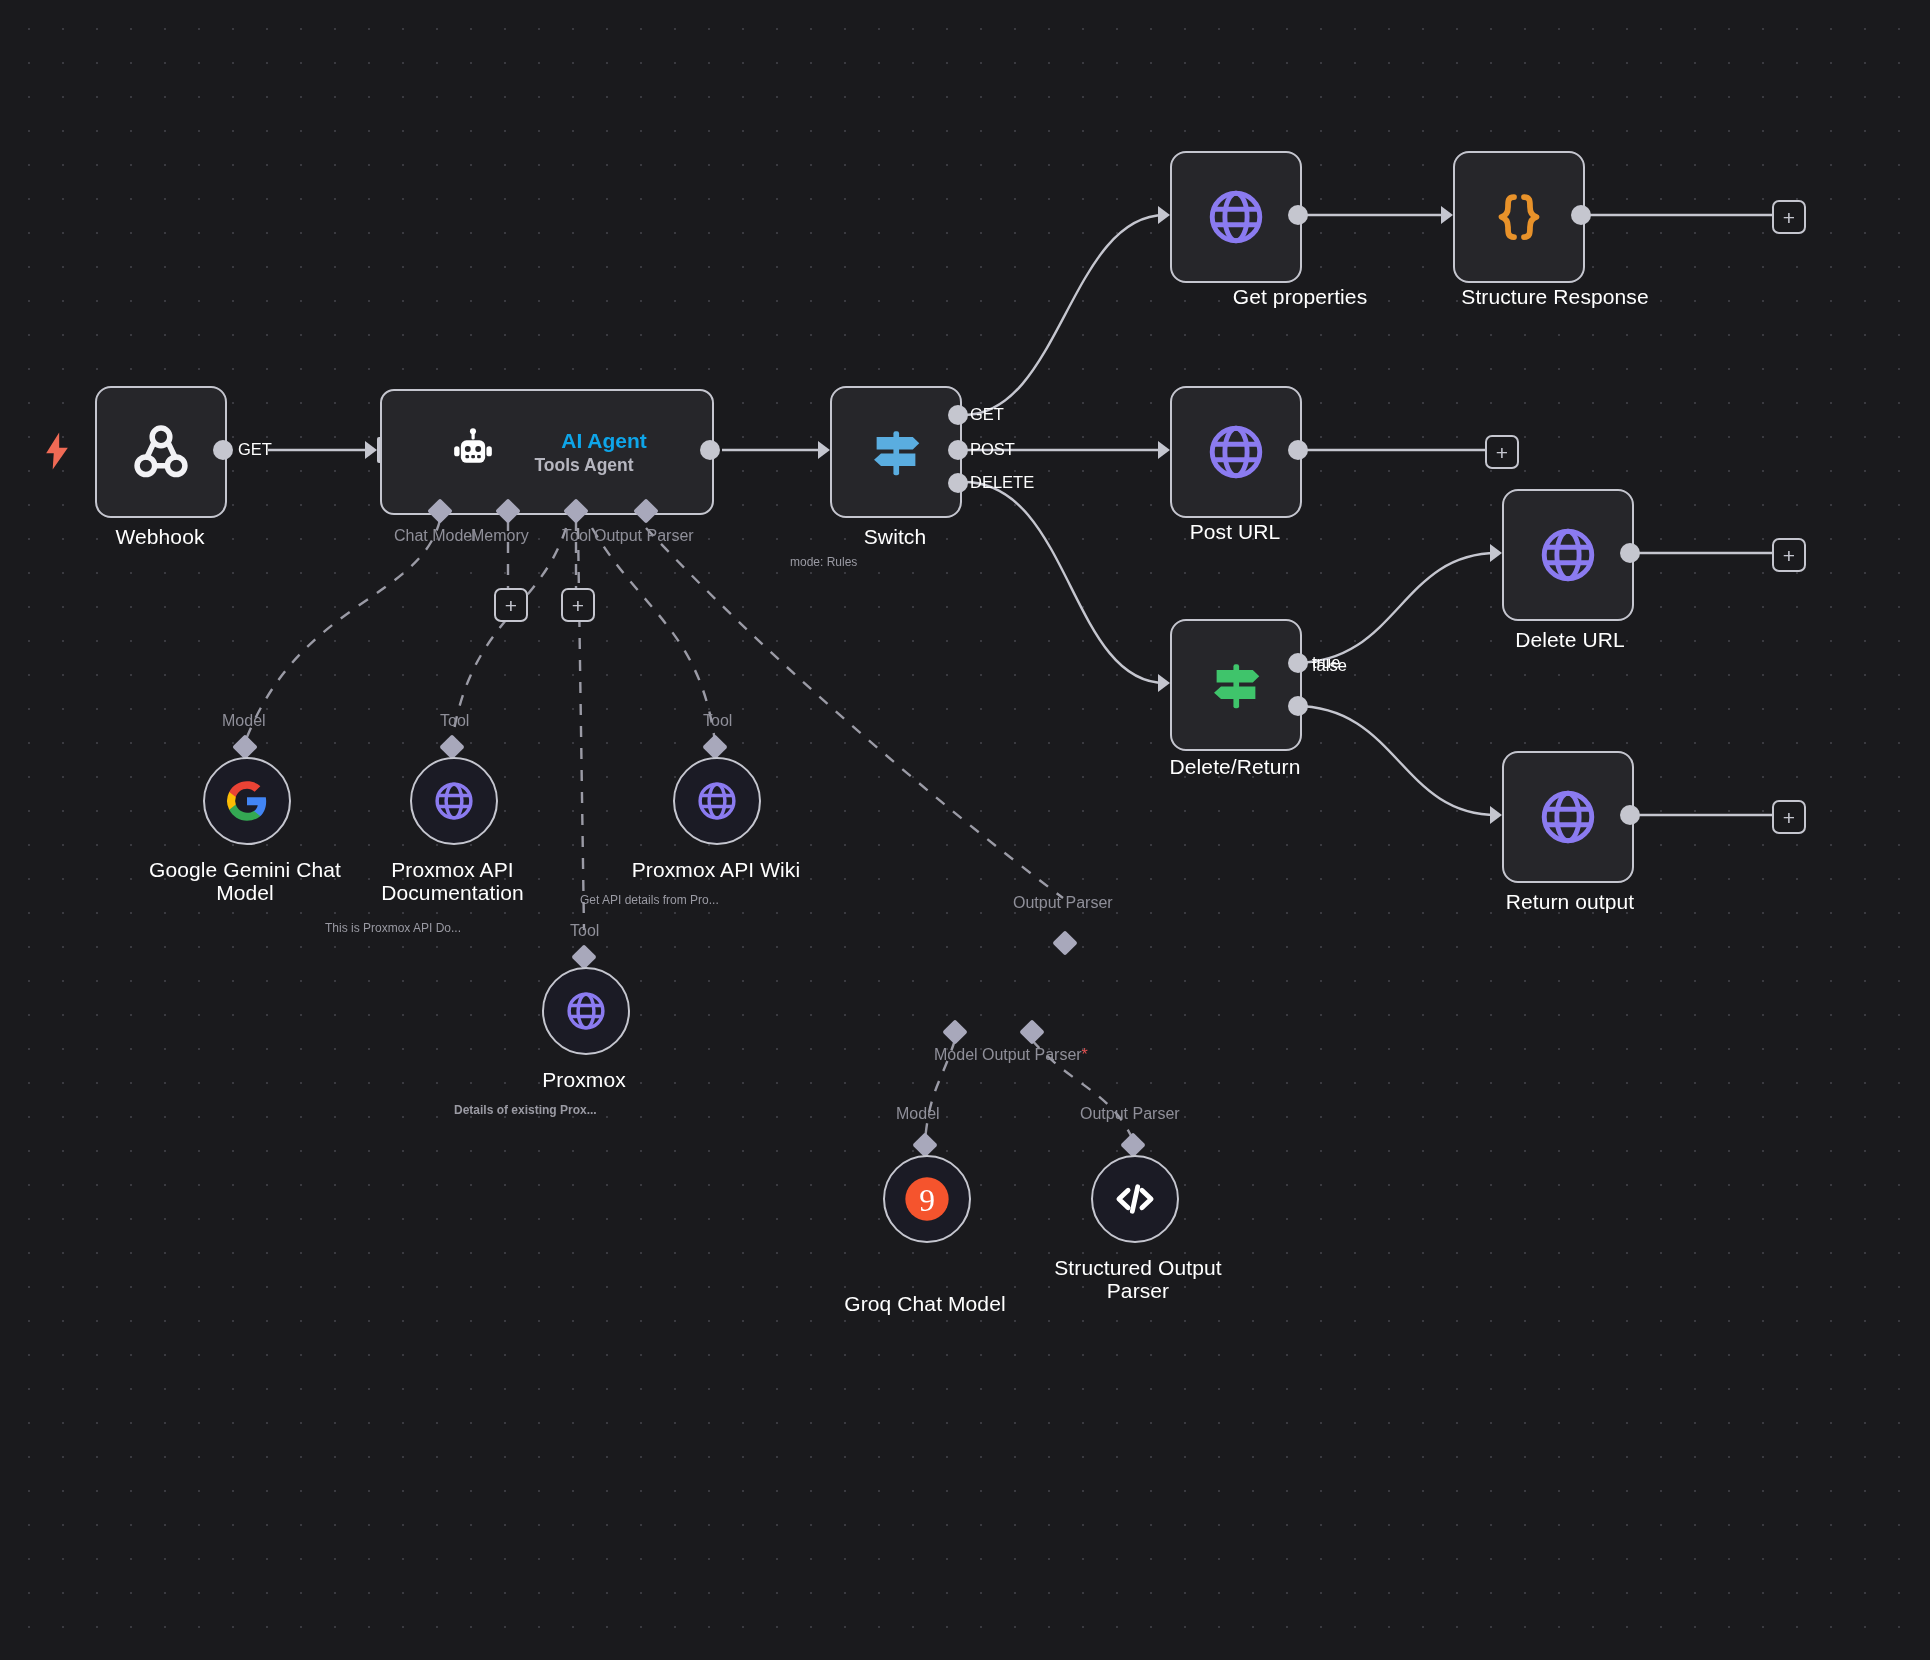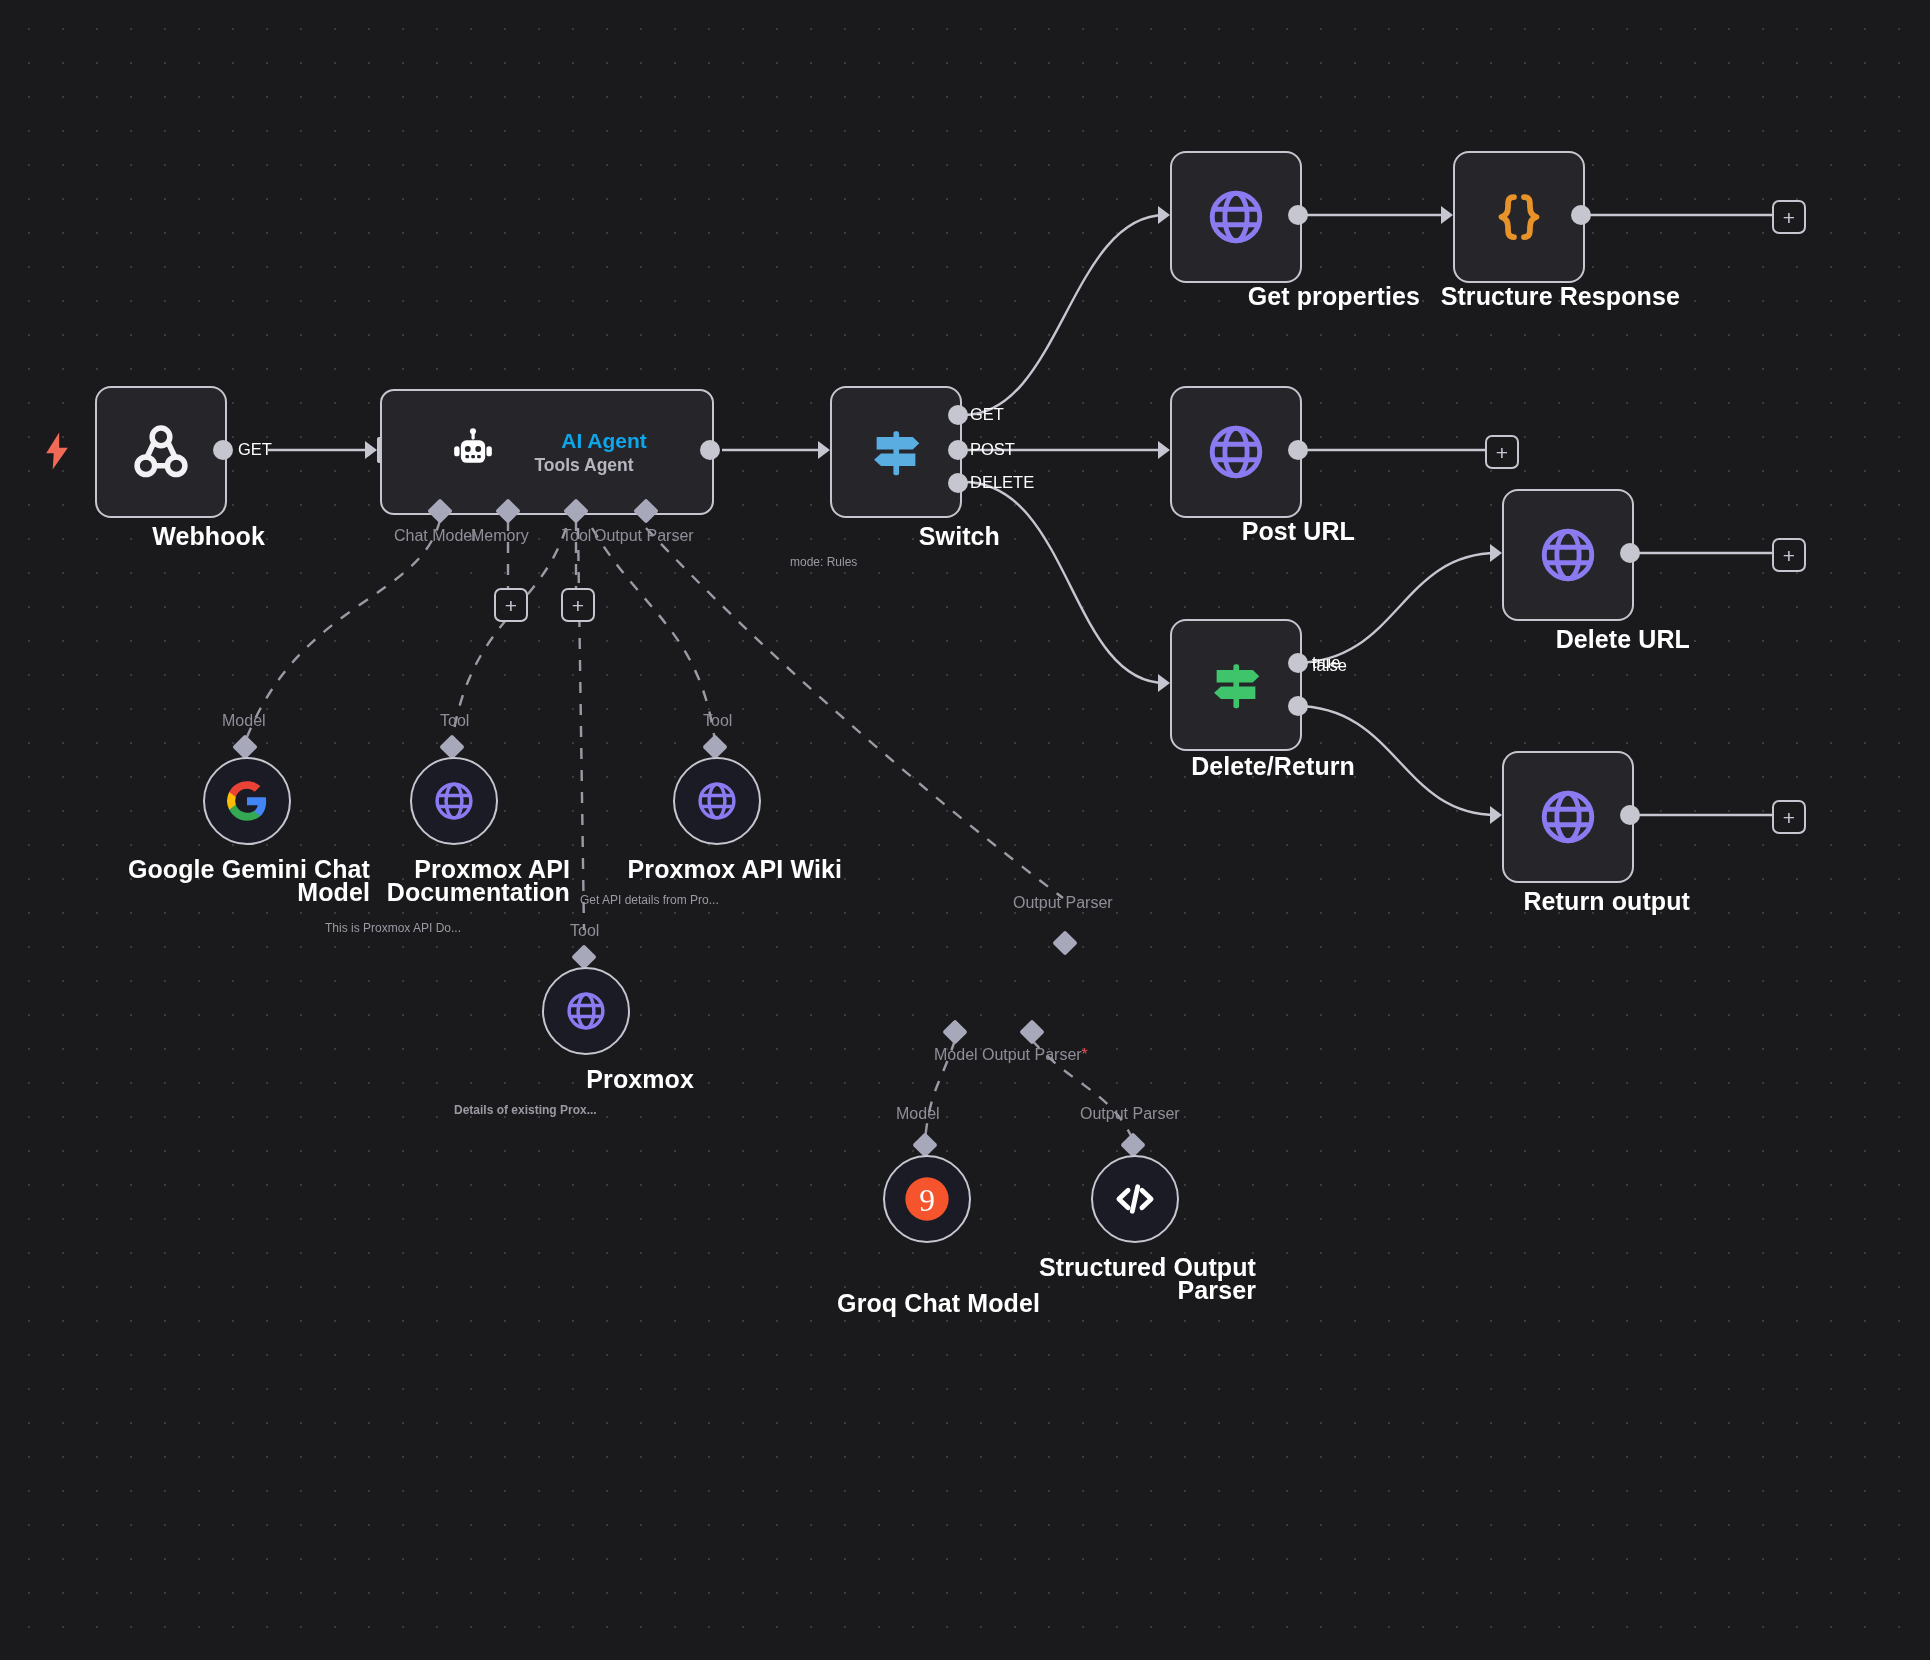--- a/index.html
+++ b/index.html
@@ -36,22 +36,22 @@
   }
   .circ{
     width:84px;height:84px;border-radius:50%;
     background:#1d1d28;border:2px solid #c5c6cf;
     display:flex;align-items:center;justify-content:center;
   }
   .circ.dark{background:#1b1b25;}
 
   
   .nlabel{
-    position:absolute;color:#fff;font-size:25px;font-weight:700;
-    text-align:right;letter-spacing:.1px;line-height:23px;white-space:pre-line;
+    position:absolute;color:#fff;font-size:21px;font-weight:400;
+    text-align:center;letter-spacing:.1px;line-height:23px;white-space:pre-line;
   }
   .nsub{
     position:absolute;color:#9a9aa3;font-size:12px;text-align:left;line-height:20px;
   }
   .agent-title{color:#0ea5e9;font-size:21px;font-weight:700;line-height:26px;margin-left:40px;}
   .agent-sub{color:#b6b6bf;font-size:17.5px;line-height:22px;font-weight:bold;}
   .pill-title{color:#fff;font-size:21px;font-weight:700;line-height:26px;max-width:210px;}
 
   
   .dot{

